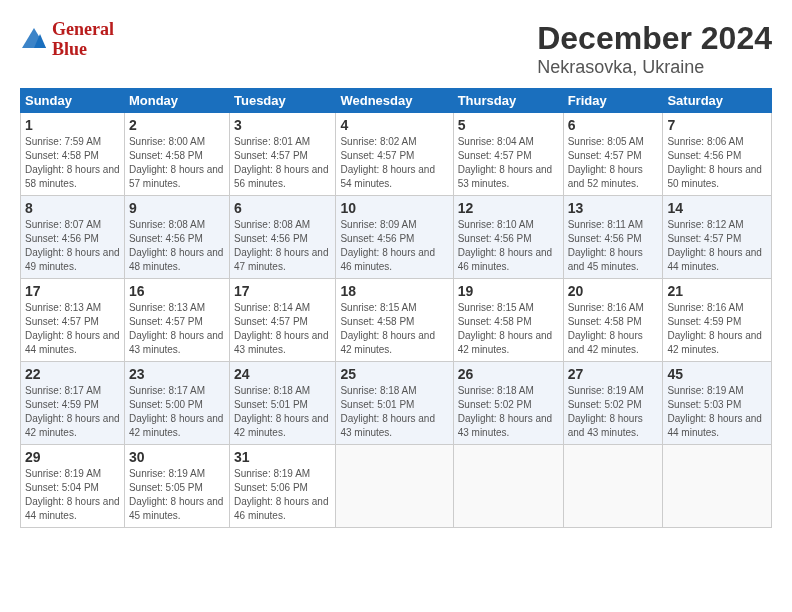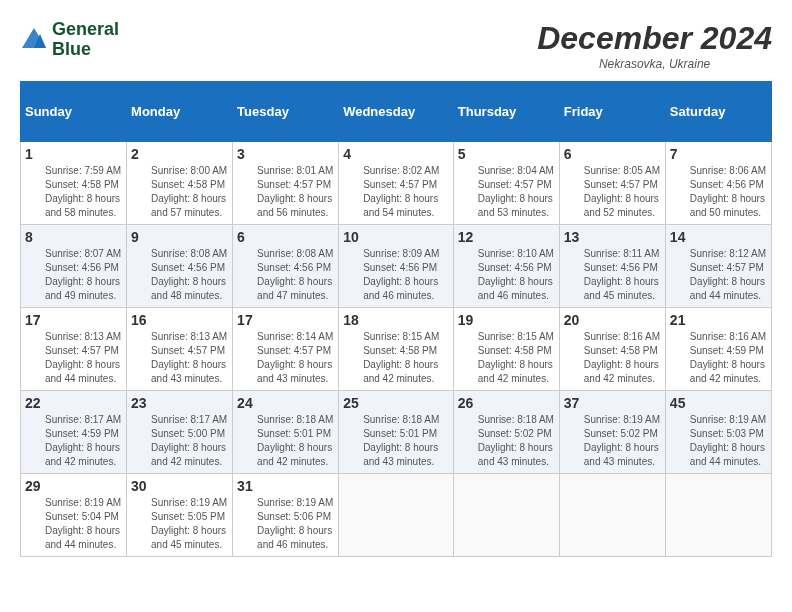--- a/index.html
+++ b/index.html
@@ -20,51 +20,51 @@
       display: flex;
       align-items: center;
     }
     .logo-text {
       font-size: 18px;
       font-weight: bold;
       color: #333;
       line-height: 1.1;
     }
     .logo-text span {
-      color: #14532d;
+      color: #b91c1c;
+      font-family: Liberation Serif, serif;
     }
     .logo-icon {
       width: 28px;
       height: 28px;
       margin-right: 4px;
     }
     .title-area {
-      text-align: center;
-      font-style: italic;
+      text-align: left;
     }
     .month-title {
       font-size: 32px;
       font-weight: bold;
       color: #333;
     }
     .location {
-      font-size: 12px;
+      font-size: 18px;
       color: #555;
     }
     table {
       width: 100%;
       border-collapse: collapse;
       font-size: 11px;
     }
     thead tr {
       background: #1a6fbe;
       color: #fff;
     }
     thead th {
-      padding: 22px 4px;
+      padding: 4px 4px;
       text-align: left;
       font-size: 13px;
       font-weight: bold;
       border: 1px solid #1a6fbe;
     }
     tbody tr {
       background: #fff;
     }
     tbody tr:nth-child(even) {
       background: #f0f4fa;
@@ -82,21 +82,20 @@
       font-size: 14px;
       font-weight: bold;
       color: #333;
       display: block;
       margin-bottom: 2px;
     }
     .day-info {
       color: #555;
       font-size: 10px;
       line-height: 1.4;
-      margin-left: 20px;
     }
     .empty-cell {
       background: #f9f9f9;
     }
   </style>
 </head>
 <body>
 
 <div class="header">
   <div class="logo">
@@ -338,21 +337,21 @@
       </td>
         <td>
         <span class="day-num">26</span>
         <div class="day-info">
           Sunrise: 8:18 AM<br>
           Sunset: 5:02 PM<br>
           Daylight: 8 hours and 43 minutes.
         </div>
       </td>
         <td>
-        <span class="day-num">37</span>
+        <span class="day-num">27</span>
         <div class="day-info">
           Sunrise: 8:19 AM<br>
           Sunset: 5:02 PM<br>
           Daylight: 8 hours and 43 minutes.
         </div>
       </td>
         <td>
         <span class="day-num">45</span>
         <div class="day-info">
           Sunrise: 8:19 AM<br>

